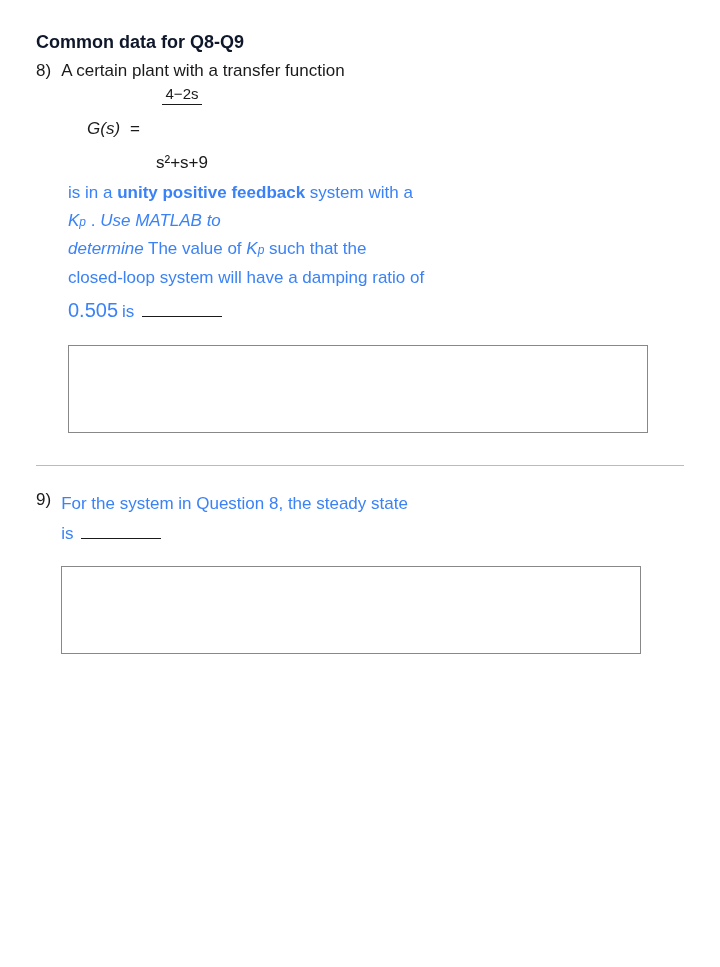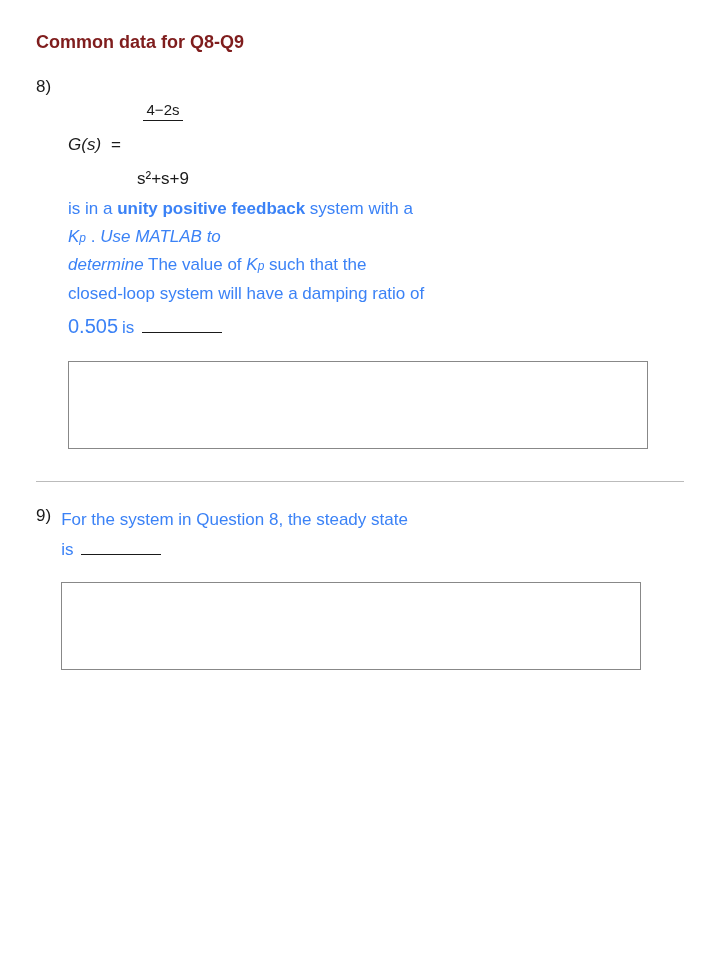--- a/index.html
+++ b/index.html
@@ -15,22 +15,22 @@
       color: #1a1a1a;
       width: 720px;
       min-height: 967px;
       padding: 32px 36px 32px 36px;
     }
 
     .page-header {
       font-family: Arial, Helvetica, sans-serif;
       font-weight: bold;
       font-size: 18px;
-      margin-bottom: 24px;
-      color: #7f1d1d;
+      margin-bottom: 8px;
+      color: #0f172a;
     }
 
     .question-block {
       margin-bottom: 20px;
     }
 
     .question-content {
       margin-left: 32px;
     }
 
@@ -71,20 +71,21 @@
       padding: 1px 4px 0 4px;
       font-size: 17px;
       line-height: 1.2;
       text-align: center;
     }
 
     .gs-label {
       font-style: italic;
       font-size: 17px;
       font-family: Arial, Helvetica, sans-serif;
+      margin-left: 19px;
     }
 
     .bold-text {
       font-weight: bold;
     }
 
     .italic-text {
       font-style: italic;
     }
 
@@ -128,20 +129,21 @@
 </head>
 <body>
 
 <div>
 
   <div class="page-header">Common data for Q8-Q9</div>
 
   <div class="question-block">
     <div style="display:flex; gap:10px; align-items:baseline; font-family:Arial,Helvetica,sans-serif; font-size:17px;">
       <span>8)</span>
+      <span>A certain plant with a transfer function</span>
     </div>
 
     <div class="question-content">
 
       <div class="transfer-function-line">
         <span class="gs-label"><i>G</i>(<i>s</i>)</span>
         <span>=</span>
         <span class="fraction">
           <span class="numerator">4−2s</span>
           <span class="denominator">s²+s+9</span>

